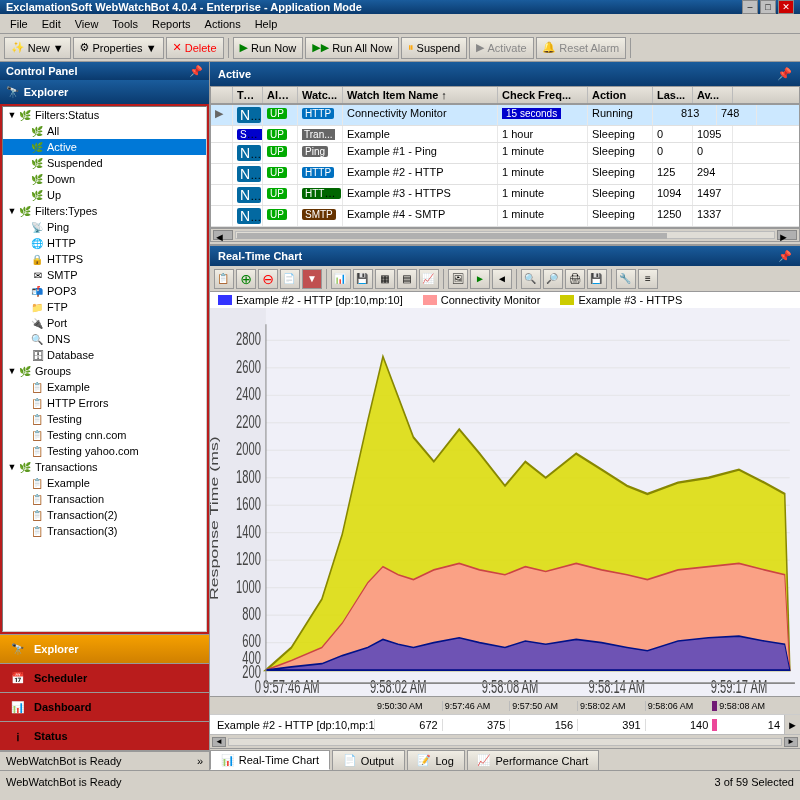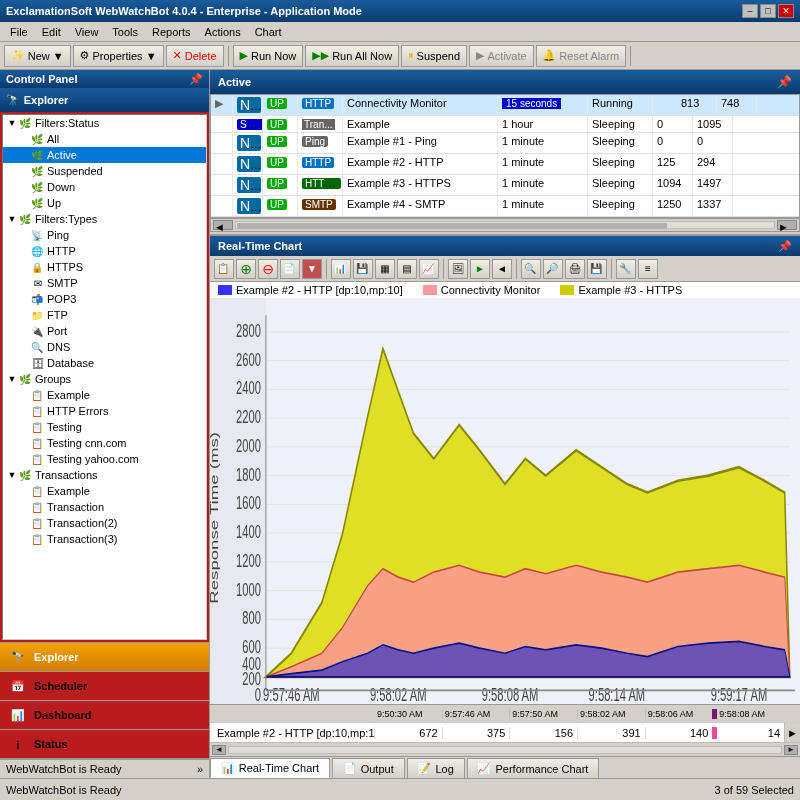--- a/index.html
+++ b/index.html
@@ -6,21 +6,21 @@
     body { background: #d4d0c8; width: 800px; height: 800px; overflow: hidden; }
 
     
     .title-bar {
       background: linear-gradient(to bottom, #1a5c9c, #0a3a6e);
       color: white;
       padding: 3px 6px;
       display: flex;
       align-items: center;
       justify-content: space-between;
-      height: 22px;
+      height: 14px;
     }
     .title-bar-text { font-size: 11px; font-weight: bold; }
     .title-bar-buttons { display: flex; gap: 2px; }
     .title-btn {
       width: 16px; height: 14px; background: #c0c0c0; border: 1px solid #888;
       display: flex; align-items: center; justify-content: center;
       font-size: 9px; cursor: pointer; color: #000;
     }
 
     
@@ -313,21 +313,21 @@
   </div>
 </div>
 
 <div class="menu-bar">
   <div class="menu-item">File</div>
   <div class="menu-item">Edit</div>
   <div class="menu-item">View</div>
   <div class="menu-item">Tools</div>
   <div class="menu-item">Reports</div>
   <div class="menu-item">Actions</div>
-  <div class="menu-item">Chart</div>
+  <div class="menu-item">Help</div>
 </div>
 
 <div class="toolbar">
   <div class="toolbar-btn">
     <span>✨</span>
     <span>New</span>
     <span>▼</span>
   </div>
   <div class="toolbar-btn">
     <span>⚙</span>
@@ -541,20 +541,31 @@
   </div>
 
   <div class="right-panel">
 
     <div class="active-header">
       <span>Active</span>
       <span style="font-size:12px;">📌</span>
     </div>
 
     <div class="data-grid">
+      <div class="grid-header">
+        <div class="grid-col" style="width:22px;"></div>
+        <div class="grid-col" style="width:30px;">Tra...</div>
+        <div class="grid-col" style="width:35px;">Ala...</div>
+        <div class="grid-col" style="width:45px;">Watc...</div>
+        <div class="grid-col" style="width:155px;">Watch Item Name ↑</div>
+        <div class="grid-col" style="width:90px;">Check Freq...</div>
+        <div class="grid-col" style="width:65px;">Action</div>
+        <div class="grid-col" style="width:40px;">Las...</div>
+        <div class="grid-col" style="width:40px;">Av...</div>
+      </div>
 
       <div class="grid-row selected">
         <div class="grid-cell" style="width:22px;color:#666;">▶</div>
         <div class="grid-cell" style="width:30px;"><span class="badge-no">No</span></div>
         <div class="grid-cell" style="width:35px;"><span class="badge-up">UP</span></div>
         <div class="grid-cell" style="width:45px;"><span class="badge-http">HTTP</span></div>
         <div class="grid-cell" style="width:155px;">Connectivity Monitor</div>
         <div class="grid-cell" style="width:90px;"><span class="freq-blue">15 seconds</span></div>
         <div class="grid-cell" style="width:65px;">Running</div>
         <div class="grid-cell" style="width:40px;margin-left:24px;">813</div>

